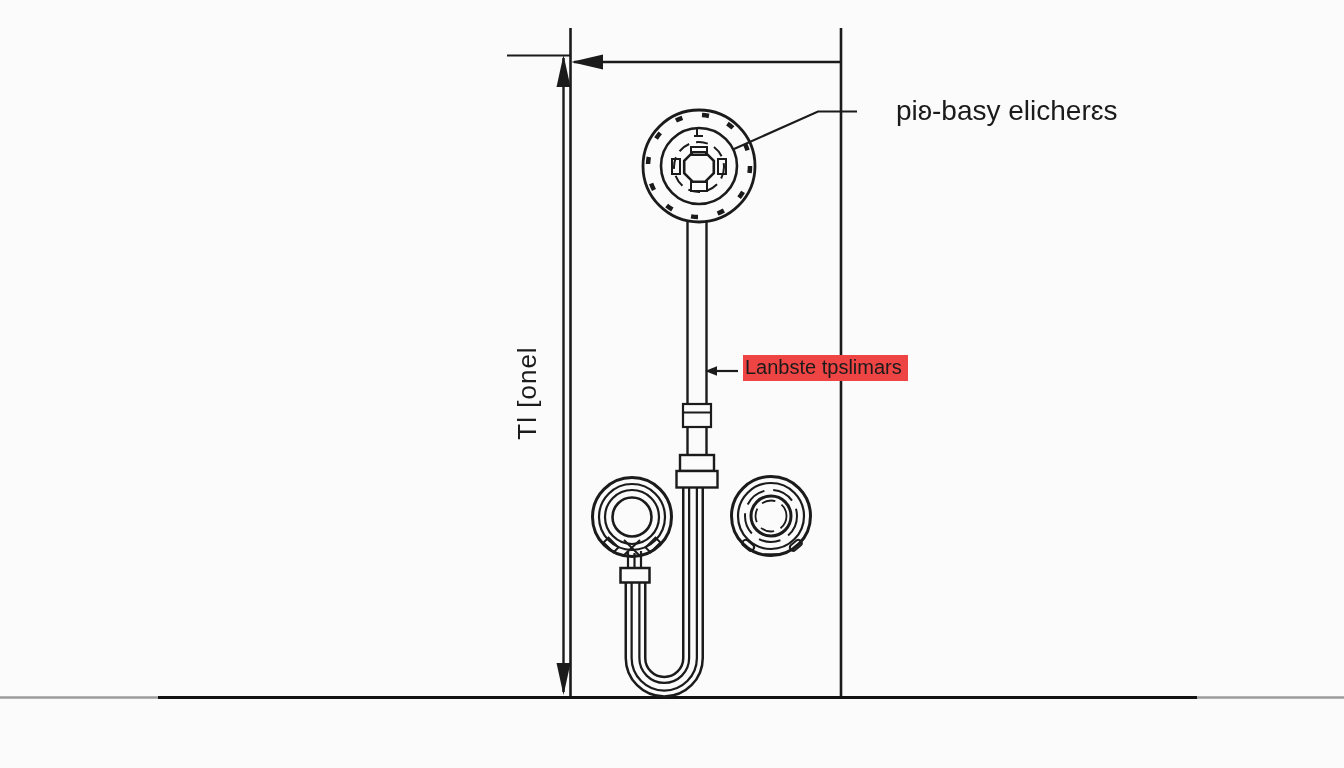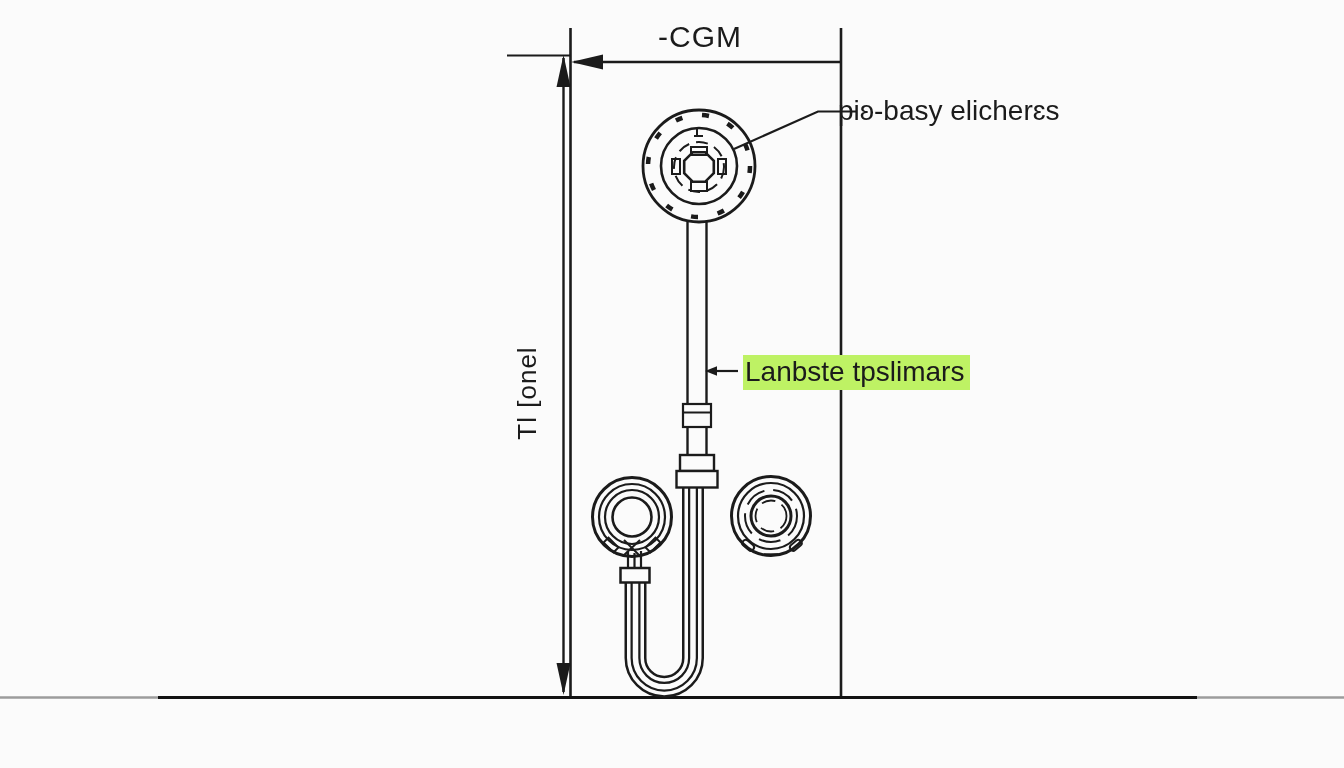--- a/index.html
+++ b/index.html
@@ -8,22 +8,22 @@
     background:#fbfbfb;
     font-family:"Liberation Sans","DejaVu Sans",sans-serif;
     color:#1b1b1b;
   }
   .stage svg{position:absolute;left:0;top:0;}
   .label{
     position:absolute;white-space:nowrap;color:#1b1b1b;
     font-family:"Liberation Sans","DejaVu Sans",sans-serif;
   }
   .label--topdim{left:590px;top:20px;width:220px;text-align:center;font-size:30px;letter-spacing:1px;}
-  .label--shower{left:838px;top:95px;font-size:28px;}
-  .label--pipe{left:743px;top:355px;font-size:28px;background:#bef264;padding:1px 6px 2px 2px;}
+  .label--shower{left:896px;top:95px;font-size:28px;}
+  .label--pipe{left:743px;top:355px;font-size:20px;background:#ef4444;padding:1px 6px 2px 2px;}
   .label--height{
     left:427px;top:378px;width:200px;height:30px;text-align:center;
     font-size:26px;letter-spacing:1px;
     transform:rotate(-90deg);transform-origin:50% 50%;
   }
   .label--floor{left:640px;top:705px;width:150px;text-align:center;font-size:29px;}
 </style>
 </head>
 <body>
 
@@ -110,18 +110,17 @@
       </g>
 
       <g>
         <path d="M 734 149 L 818 111.5 L 857 111.5" stroke-width="2.2"></path>
         <line x1="712" y1="371" x2="738" y2="371" stroke-width="2.2"></line>
         <polygon points="705,371 717,366.2 717,375.8" fill="#1b1b1b" stroke="none"></polygon>
       </g>
     </g>
   </svg>
 
-  <div class="label label--topdim">-CGM</div>
   <div class="label label--shower">piʚ-basy elicherɛs</div>
   <div class="label label--pipe">Lanbste tpslimars</div>
   <div class="label label--height">Tl [onel</div>
 
 </div>
 
 </body></html>

